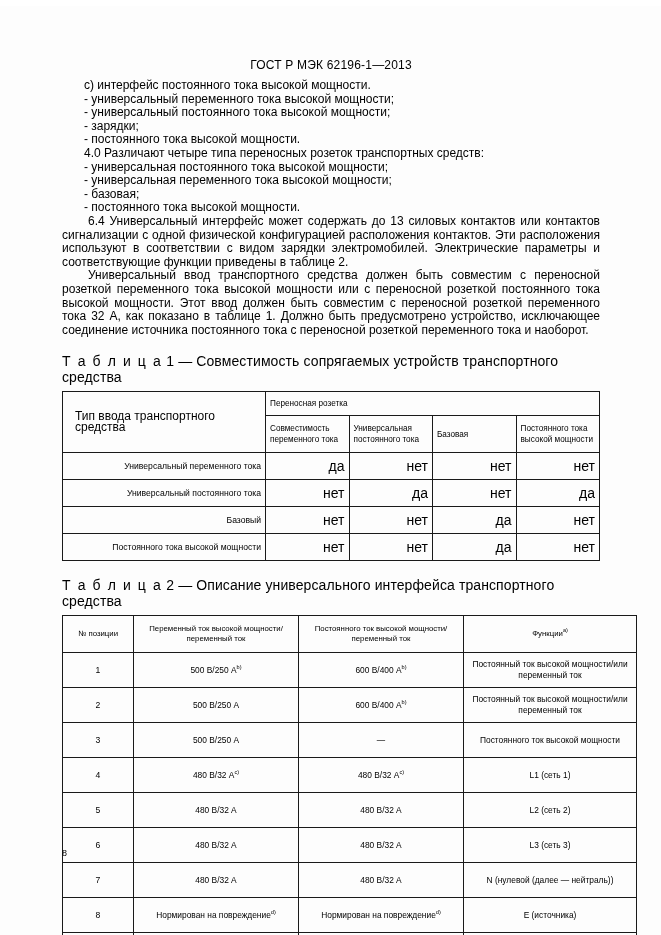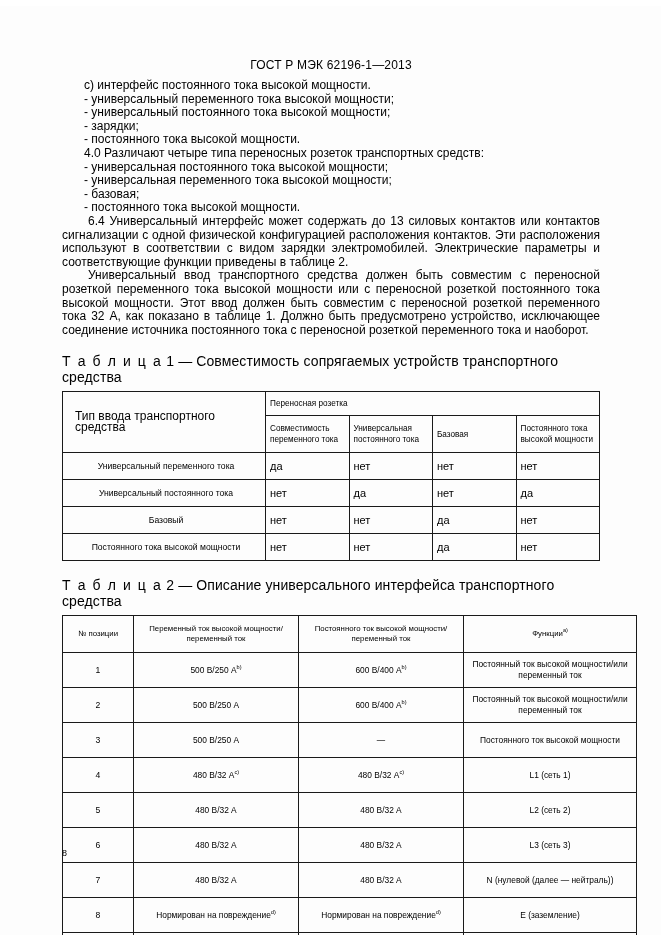--- a/index.html
+++ b/index.html
@@ -80,28 +80,28 @@
     vertical-align: middle;
   }
   
   table.t1 { font-size: 8.2px; }
   table.t1 th {
     text-align: left;
     line-height: 11px;
     height: 16px;
   }
   table.t1 td.rowlabel {
-    text-align: center;
+    text-align: right;
     padding-left: 8px;
     font-size: 8.6px;
     height: 20px;
   }
   table.t1 td.val {
-    text-align: left;
-    font-size: 11px;
+    text-align: right;
+    font-size: 14px;
   }
   table.t1 th.hgroup {
     height: 17px;
   }
   table.t1 th.hsub {
     height: 30px;
   }
   table.t1 th.hmain {
     height: 49px;
     font-size: 12px;
@@ -270,21 +270,21 @@
           <tr>
             <td class="num">7</td>
             <td class=""><span>480 В/32 А</span></td>
             <td class=""><span>480 В/32 А</span></td>
             <td class="">N (нулевой (далее — нейтраль))</td>
           </tr>
           <tr>
             <td class="num">8</td>
             <td class="small"><span>Нормирован на повреждение</span><sup>d)</sup></td>
             <td class="small"><span>Нормирован на повреждение</span><sup>d)</sup></td>
-            <td class="">E (заземление)</td>
+            <td class="">E (источника)</td>
           </tr>
           <tr>
             <td class="num">9</td>
             <td class=""><span>30 В/2 А</span></td>
             <td class=""><span>30 В/2 А</span></td>
             <td class="">Электрическая блокировка</td>
           </tr>
           <tr>
             <td class="num">10</td>
             <td class=""><span>30 В/2 А</span></td>

